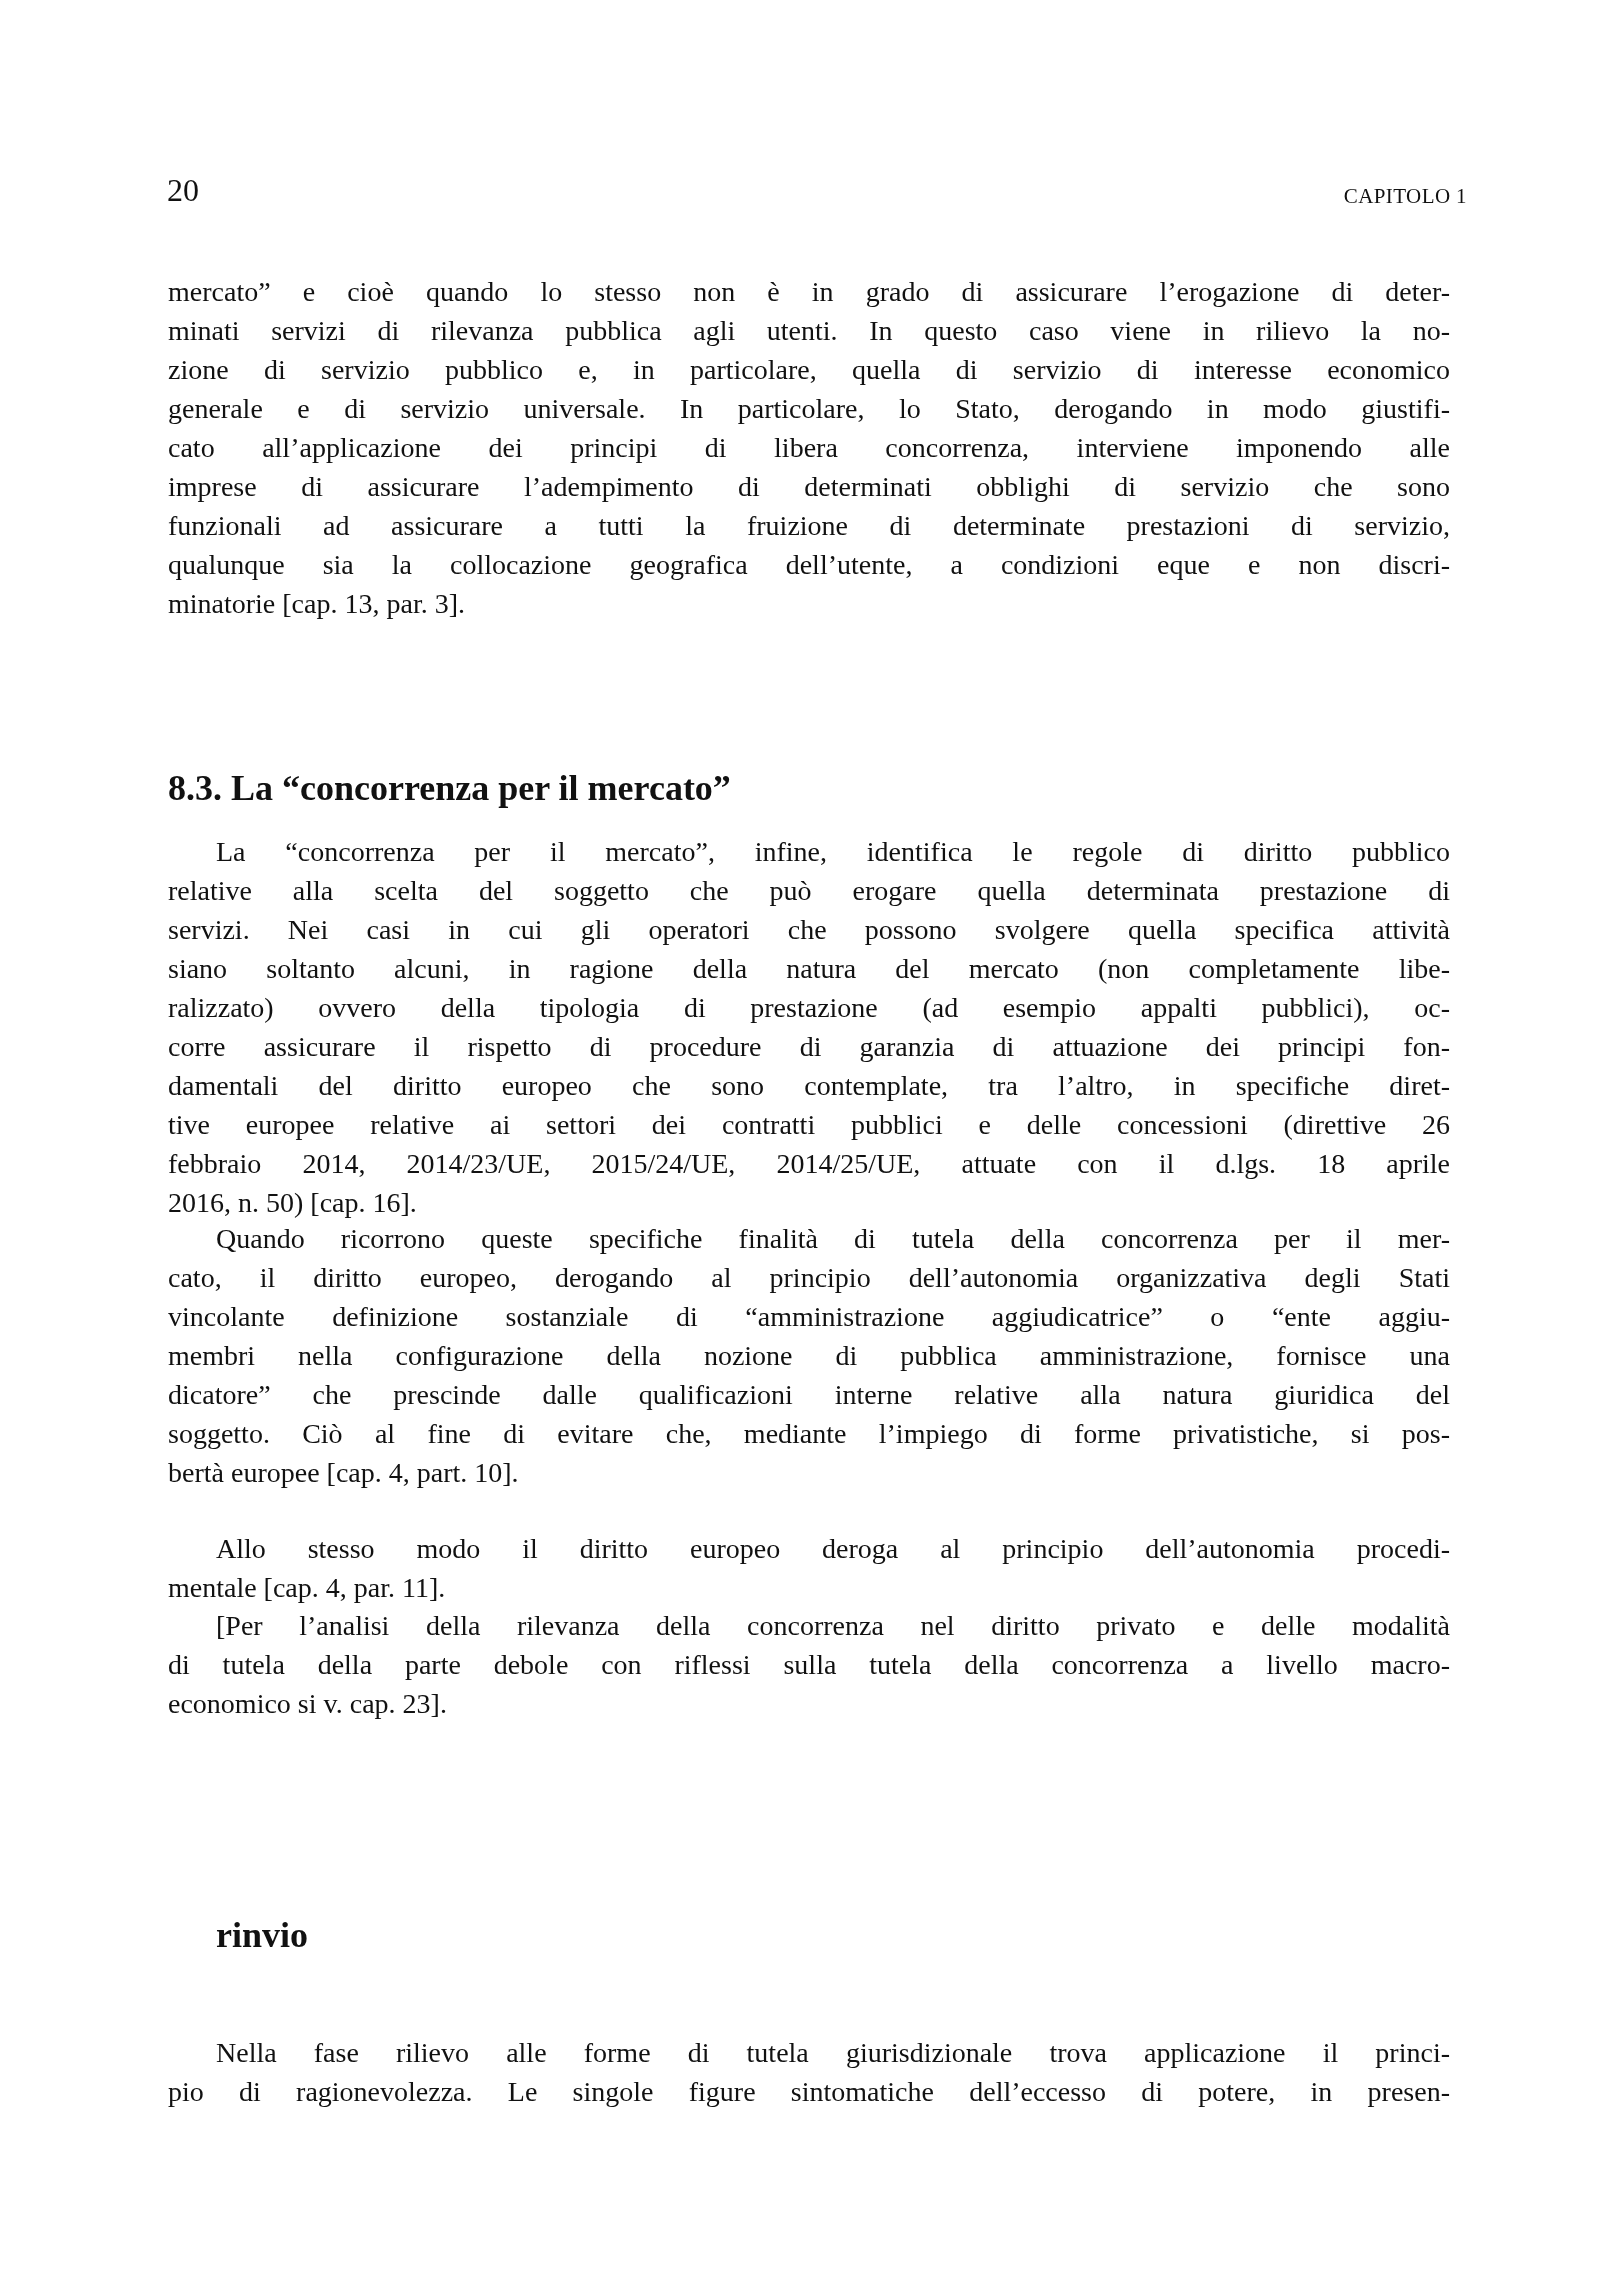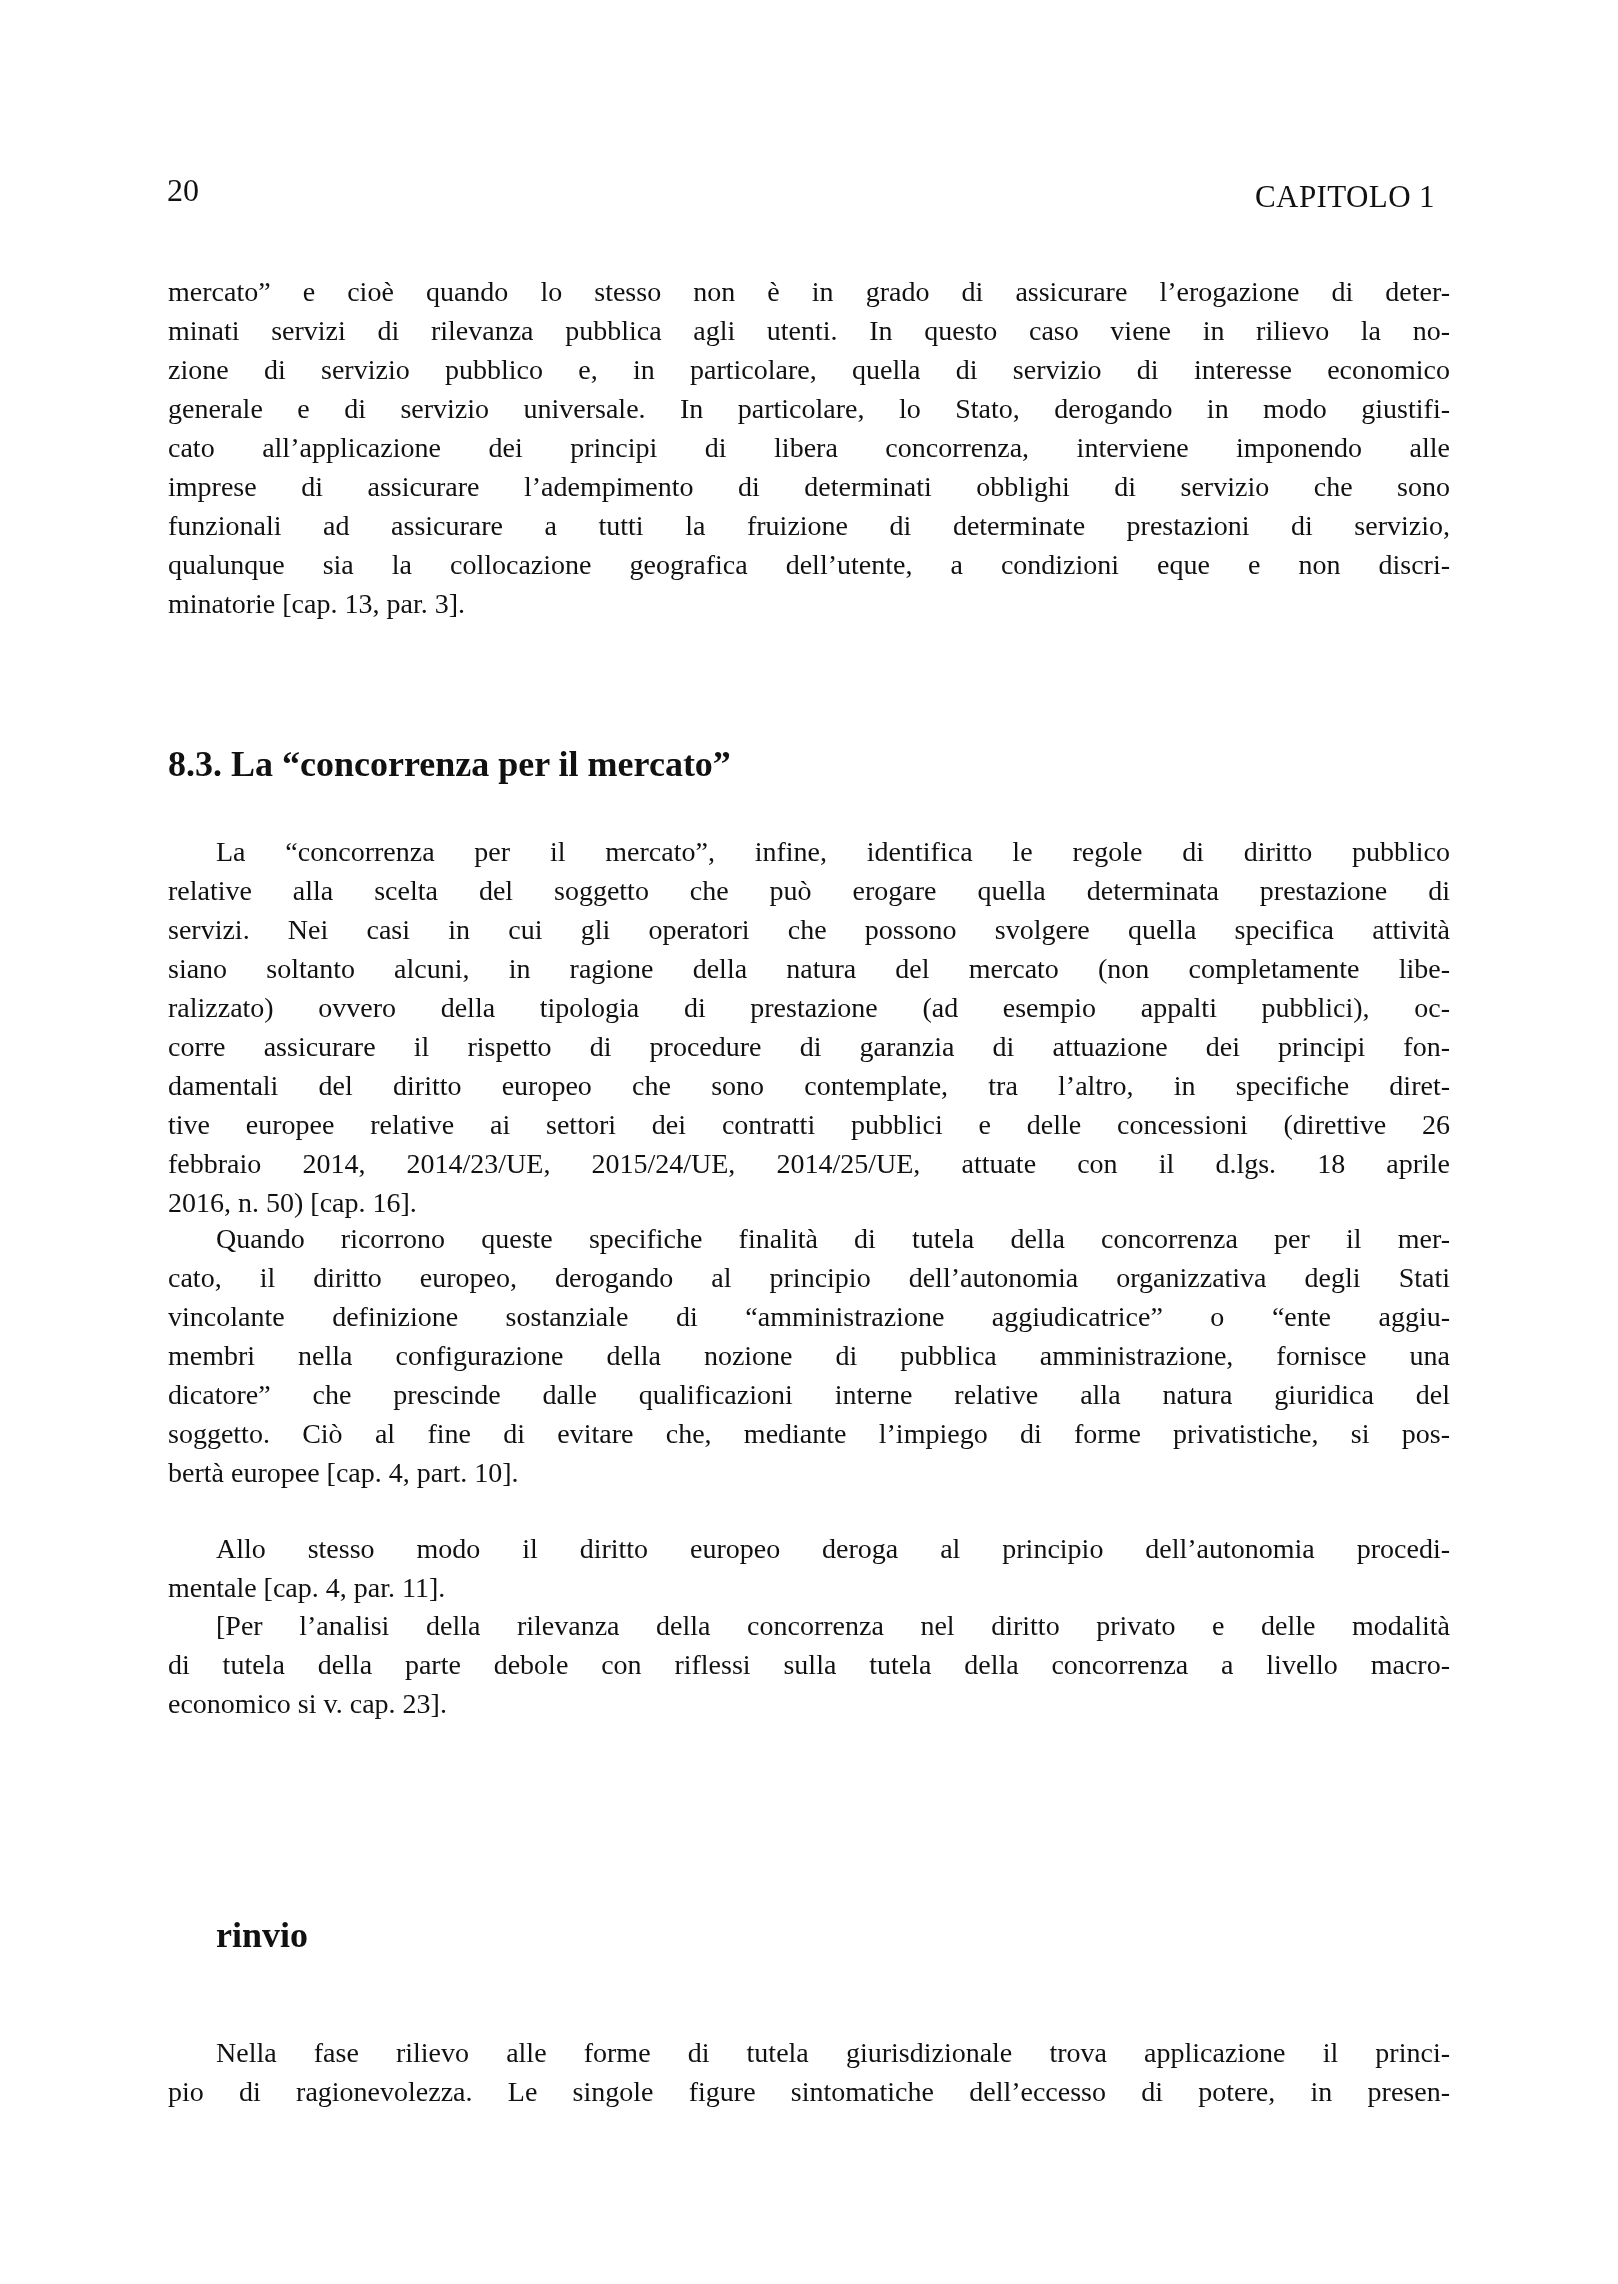--- a/index.html
+++ b/index.html
@@ -1,31 +1,31 @@
 <!DOCTYPE html>
 <html style="font-size:13px"><head>
 <meta charset="utf-8">
 <style>
   html, body { margin:0; padding:0; background:#ffffff; }
   body { width:1619px; height:2284px; position:relative; overflow:hidden;
          font-family:"Liberation Serif", "DejaVu Serif", serif; color:#111; }
   .hdr { position:absolute; top:173px; font-size:32px; line-height:35px; }
   #page-num { left:167px; }
-  #running-head { right:184px; font-size:31px; letter-spacing:0.4px; top:179px;margin-left:31px; }
+  #running-head { right:152px; font-size:21px; letter-spacing:0.4px; top:179px;margin-left:31px; }
   .block { position:absolute; left:168px; width:1282px; }
   .line { display:block; height:39px; line-height:39px; font-size:28px;
           text-align:justify; text-align-last:justify; white-space:nowrap; }
   .line.last { text-align-last:left; }
   .line.indent { padding-left:48px; }
   .line { white-space:normal; overflow:hidden; }
   h2 { margin:0; font-weight:bold; font-size:36px; line-height:39px; }
   .heading { position:absolute; left:168px; width:1284px; }
   .h-line { display:block; text-align:justify; text-align-last:justify; }
   .h-line.last { text-align-last:left; padding-left:48px; }
-  .h-single { text-align-last:left; }
+  .h-single { text-align-last:left;margin-top:24px; }
 </style>
 </head>
 <body>
 
 <div id="page-num" class="hdr">20</div>
 <div id="running-head" class="hdr">CAPITOLO 1</div>
 
 <div class="block" style="top:272px">
     <span class="line">mercato” e cioè quando lo stesso non è in grado di assicurare l’erogazione di deter-</span>
     <span class="line">minati servizi di rilevanza pubblica agli utenti. In questo caso viene in rilievo la no-</span>

